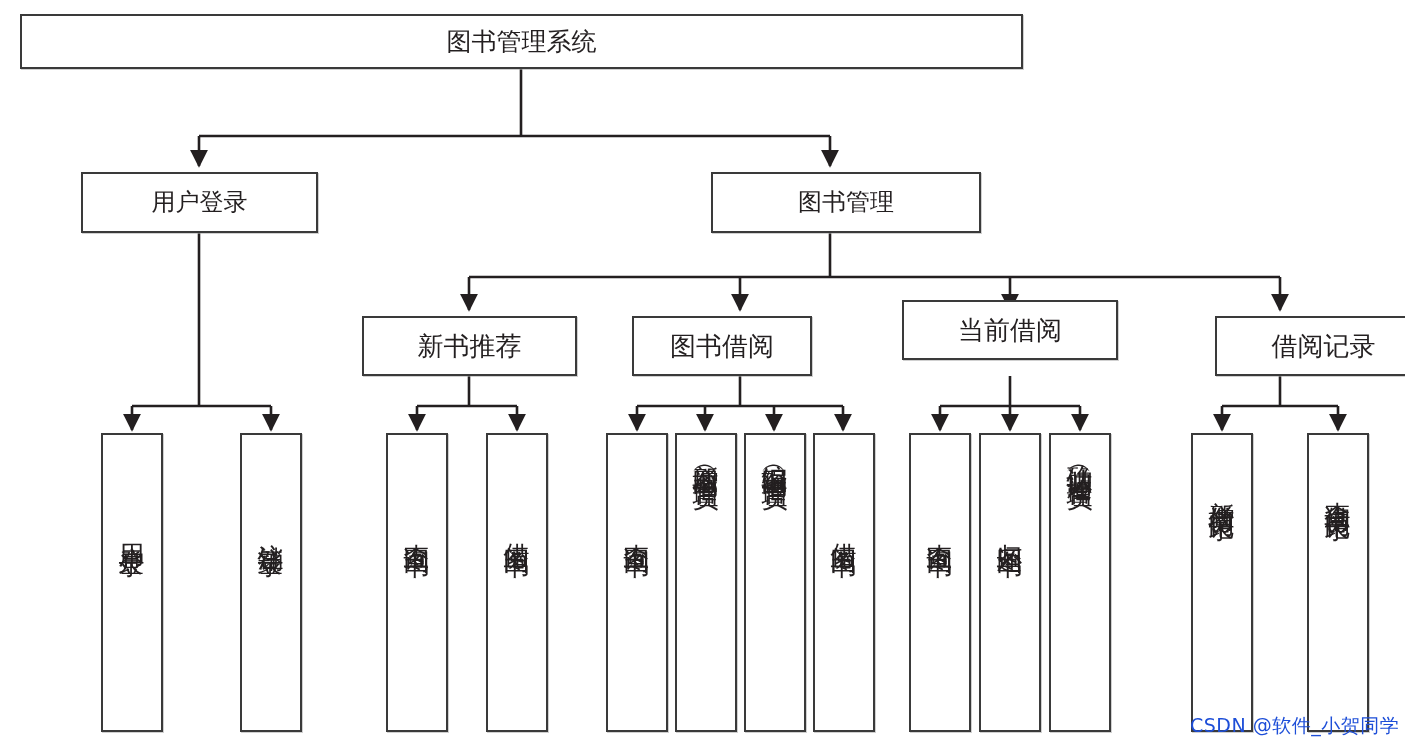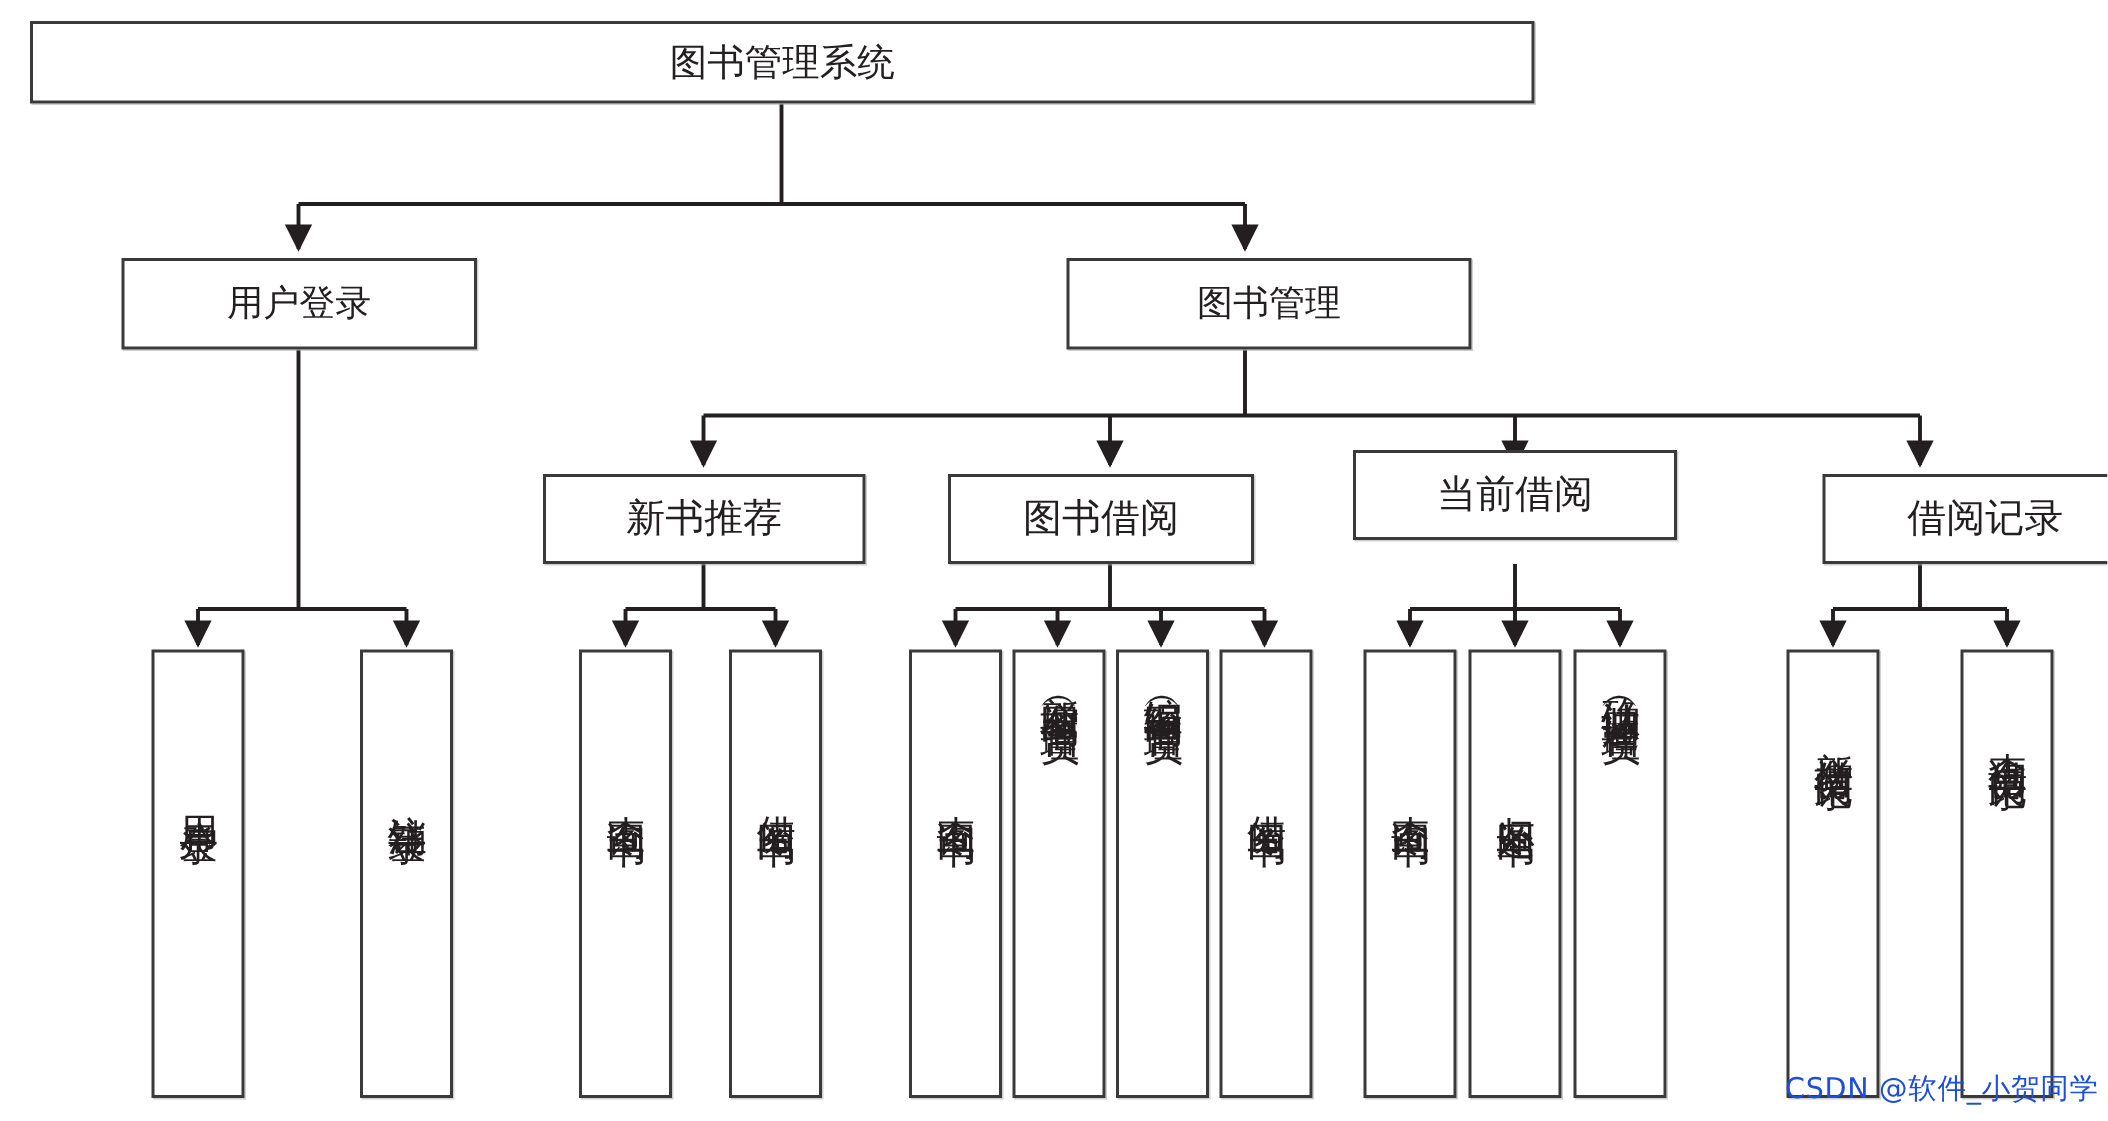--- a/index.html
+++ b/index.html
@@ -132,21 +132,21 @@
   </div>
 
   <div class="node h-lvl2" style="left:711px; top:172px; width:270px; height:61px;">
     <span class="label">图书管理</span>
   </div>
 
   <div class="node h-lvl3" style="left:362px; top:316px; width:215px; height:60px;">
     <span class="label">新书推荐</span>
   </div>
 
-  <div class="node h-lvl3" style="left:632px; top:316px; width:204px; height:60px;">
+  <div class="node h-lvl3" style="left:632px; top:316px; width:180px; height:60px;">
     <span class="label">图书借阅</span>
   </div>
 
   <div class="node h-lvl3" style="left:902px; top:300px; width:216px; height:60px;">
     <span class="label">当前借阅</span>
   </div>
 
   <div class="node h-lvl3" style="left:1171px; top:316px; width:217px; height:60px;margin-left:44px;">
     <span class="label">借阅记录</span>
   </div>

